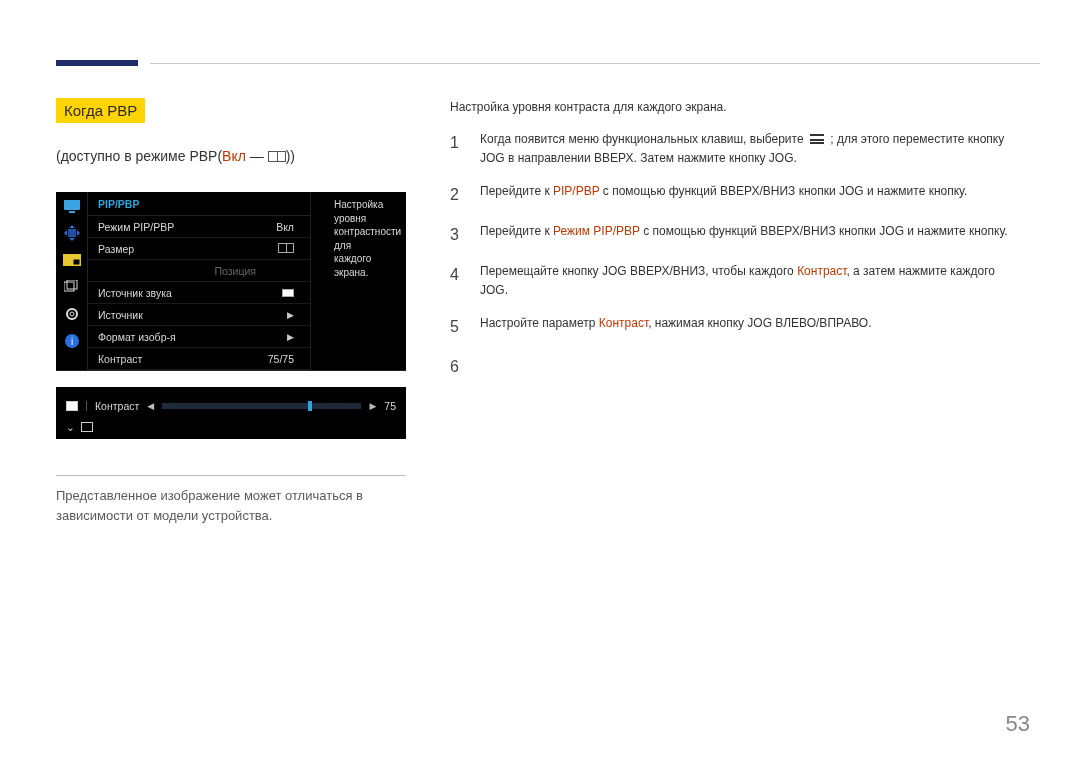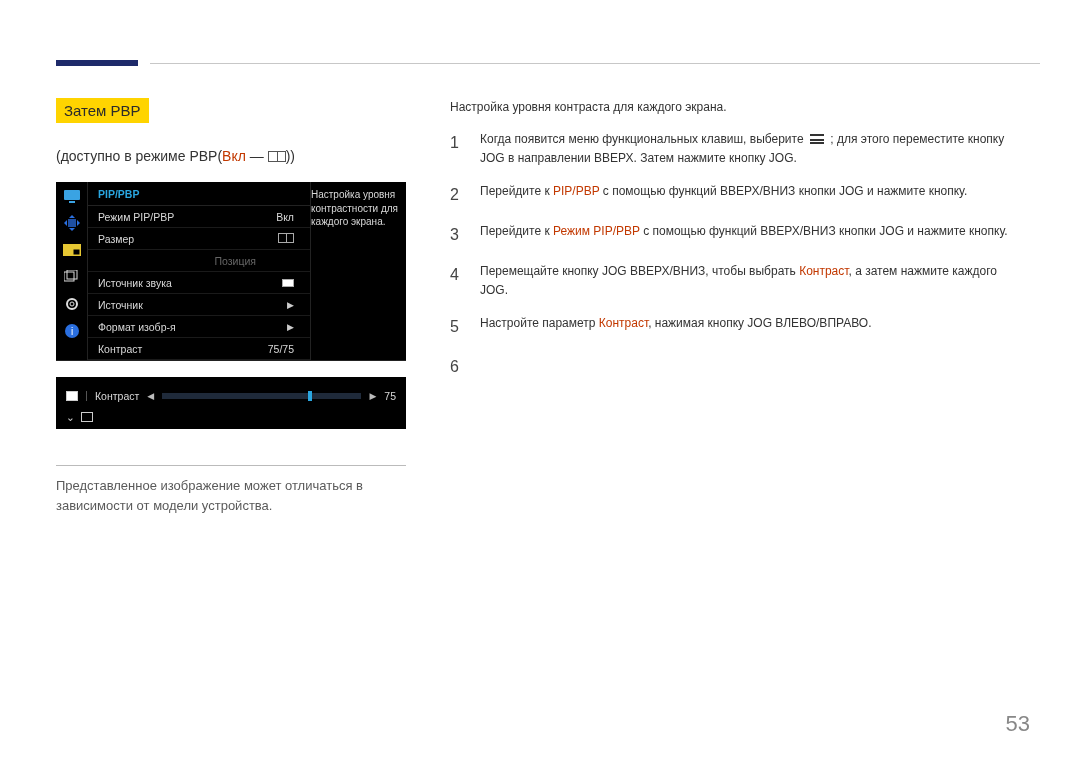--- a/index.html
+++ b/index.html
@@ -39,21 +39,21 @@
     display: inline-block;
     background: #ffd400;
     padding: 4px 8px;
     color: #2b2b2b;
     font-size: 15px;
     margin-bottom: 25px;
   }
   .subtitle {
     font-size: 14px;
     color: #333;
-    margin-bottom: 18px;
+    margin-bottom: 28px;
   }
   .subtitle .red { color: #c23800; }
   .pbp-icon {
     display: inline-block;
     width: 18px; height: 11px;
     border: 1px solid #555;
     position: relative;
     vertical-align: -1px;
   }
   .pbp-icon::after {
@@ -106,21 +106,21 @@
     display:inline-block; width: 16px; height: 10px;
     border:1px solid #aaa; position:relative;
   }
   .mini-pbp::after{content:"";position:absolute;left:50%;top:0;bottom:0;border-left:1px solid #aaa;}
   .mini-sq { display:inline-block;width:12px;height:8px;border:1px solid #aaa;background:#fff;}
   .mini-tri { color:#ccc; font-size:9px; }
 
   .osd-side {
     width: 96px;
     border-left: 1px solid #222;
-    padding: 6px 0;
+    padding: 6px 23px;
     font-size: 10px;
     line-height: 1.35;
   }
 
   .slider-bar {
     width: 350px;
     background: #000;
     color: #d8d8d8;
     font-size: 10.5px;
     padding: 10px 10px 4px 10px;
@@ -165,21 +165,21 @@
 
   .page-num{position:absolute;right:50px;bottom:26px;font-size:22px;color:#888;margin-left:36px;}
 </style>
 </head>
 <body>
 
 <div class="top-bar"></div>
 <div class="divider-line"></div>
 
 <div class="left-col">
-  <div class="title-badge">Затем PBP</div>
+  <div class="title-badge">Когда PBP</div>
 
   <div class="subtitle">
     <span>(доступно в режиме PBP(</span><span class="red">Вкл</span><span> — </span><span class="pbp-icon"></span><span>))</span>
   </div>
 
   
   <div class="osd">
     <div class="osd-icons">
       <div class="osd-icon">
         <svg width="18" height="14">
@@ -300,21 +300,21 @@
   <div class="step">
     <div class="step-num">3</div>
     <div>
       <span>Перейдите к </span><span class="o">Режим PIP/PBP</span><span> с помощью функций ВВЕРХ/ВНИЗ кнопки JOG и нажмите кнопку.</span>
     </div>
   </div>
 
   <div class="step">
     <div class="step-num">4</div>
     <div>
-      <span>Перемещайте кнопку JOG ВВЕРХ/ВНИЗ, чтобы выбрать </span><span class="o">Контраст</span><span>, а затем нажмите каждого JOG.</span>
+      <span>Перемещайте кнопку JOG ВВЕРХ/ВНИЗ, чтобы каждого </span><span class="o">Контраст</span><span>, а затем нажмите каждого JOG.</span>
     </div>
   </div>
 
   <div class="step">
     <div class="step-num">5</div>
     <div>
       <span>Настройте параметр </span><span class="o">Контраст</span><span>, нажимая кнопку JOG ВЛЕВО/ВПРАВО.</span>
     </div>
   </div>
 

